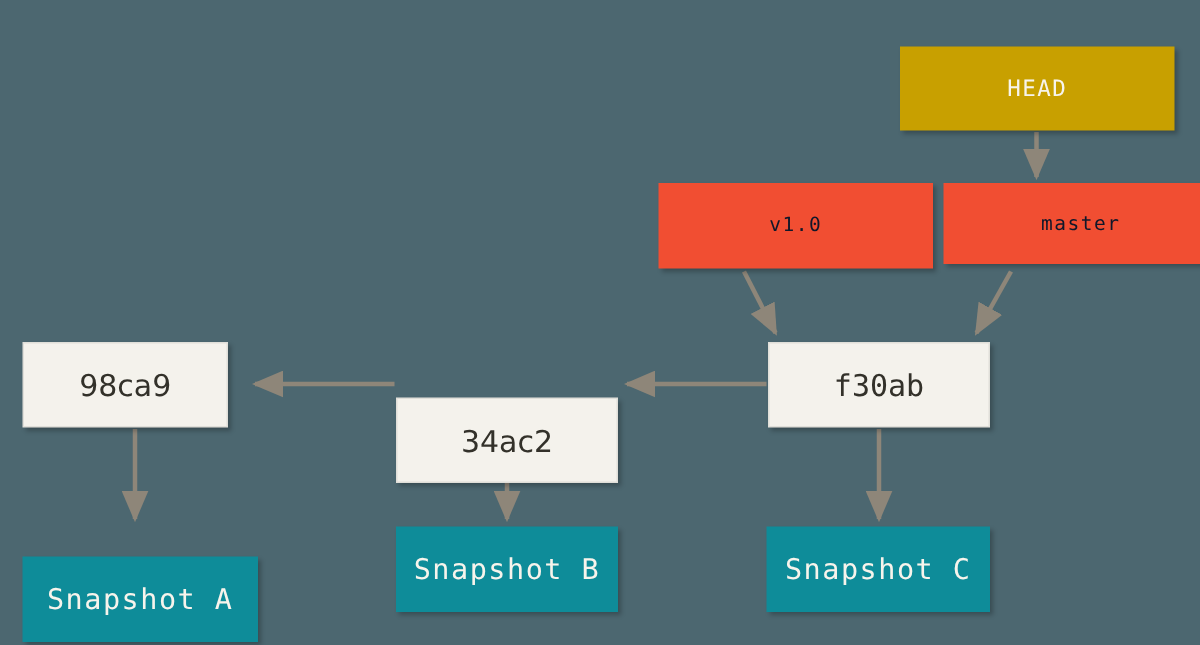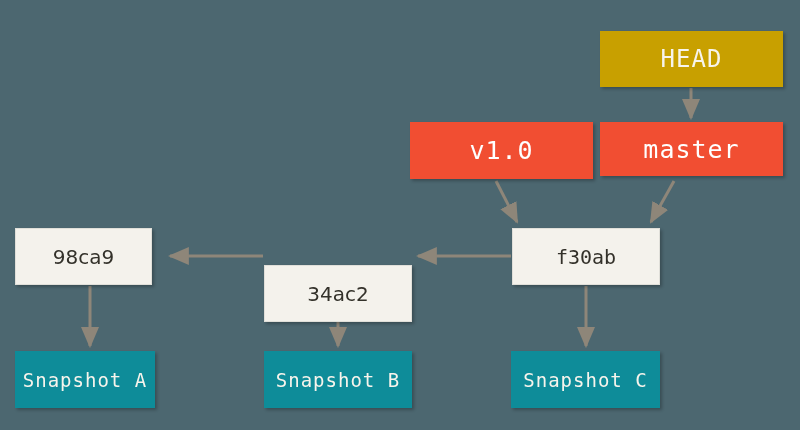--- a/index.html
+++ b/index.html
@@ -28,29 +28,30 @@
     display: flex;
     align-items: center;
     justify-content: center;
     box-sizing: border-box;
     box-shadow: 2px 2px 3px rgba(0,0,0,0.25);
   }
   .node.pointer {
     background: #c8a000;
     color: #f7f4ec;
     font-family: "DejaVu Sans Mono", monospace;
-    font-size: 24px;
+    font-size: 15px;
     letter-spacing: 1px;
   }
   .node.ref {
     background: #f14e32;
-    color: #ffffff;
+    color: #0f172a;
     font-family: "DejaVu Sans Mono", monospace;
-    font-size: 25px;
+    font-size: 13px;
     letter-spacing: 1px;
+    margin-left: 29px;
   }
   .node.commit {
     background: #f4f2ec;
     color: #33312a;
     border: 1px solid rgba(0,0,0,0.08);
     font-size: 20px;
   }
   .node.commit.mono {
     font-family: "DejaVu Sans Mono", monospace;
   }
@@ -61,21 +62,21 @@
     font-size: 19px;
     letter-spacing: 1px;
   }
   
   .n-head      { left: 600px; top:  31px; width: 183px; height: 56px; }
   .n-v10       { left: 410px; top: 122px; width: 183px; height: 57px; }
   .n-master    { left: 600px; top: 122px; width: 183px; height: 54px; }
   .n-98ca9     { left:  15px; top: 228px; width: 137px; height: 57px; }
   .n-34ac2     { left: 264px; top: 228px; width: 148px; height: 57px; margin-top: 37px; }
   .n-f30ab     { left: 512px; top: 228px; width: 148px; height: 57px; }
-  .n-snap-a    { left:  15px; top: 351px; width: 140px; height: 57px; }
+  .n-snap-a    { left:  15px; top: 371px; width: 157px; height: 57px; }
   .n-snap-b    { left: 264px; top: 351px; width: 148px; height: 57px; }
   .n-snap-c    { left: 511px; top: 351px; width: 149px; height: 57px; }
 </style>
 </head>
 <body>
 
 <div class="canvas">
 
   <svg class="arrow-layer" viewBox="0 0 800 430" xmlns="http://www.w3.org/2000/svg">
     <defs>

